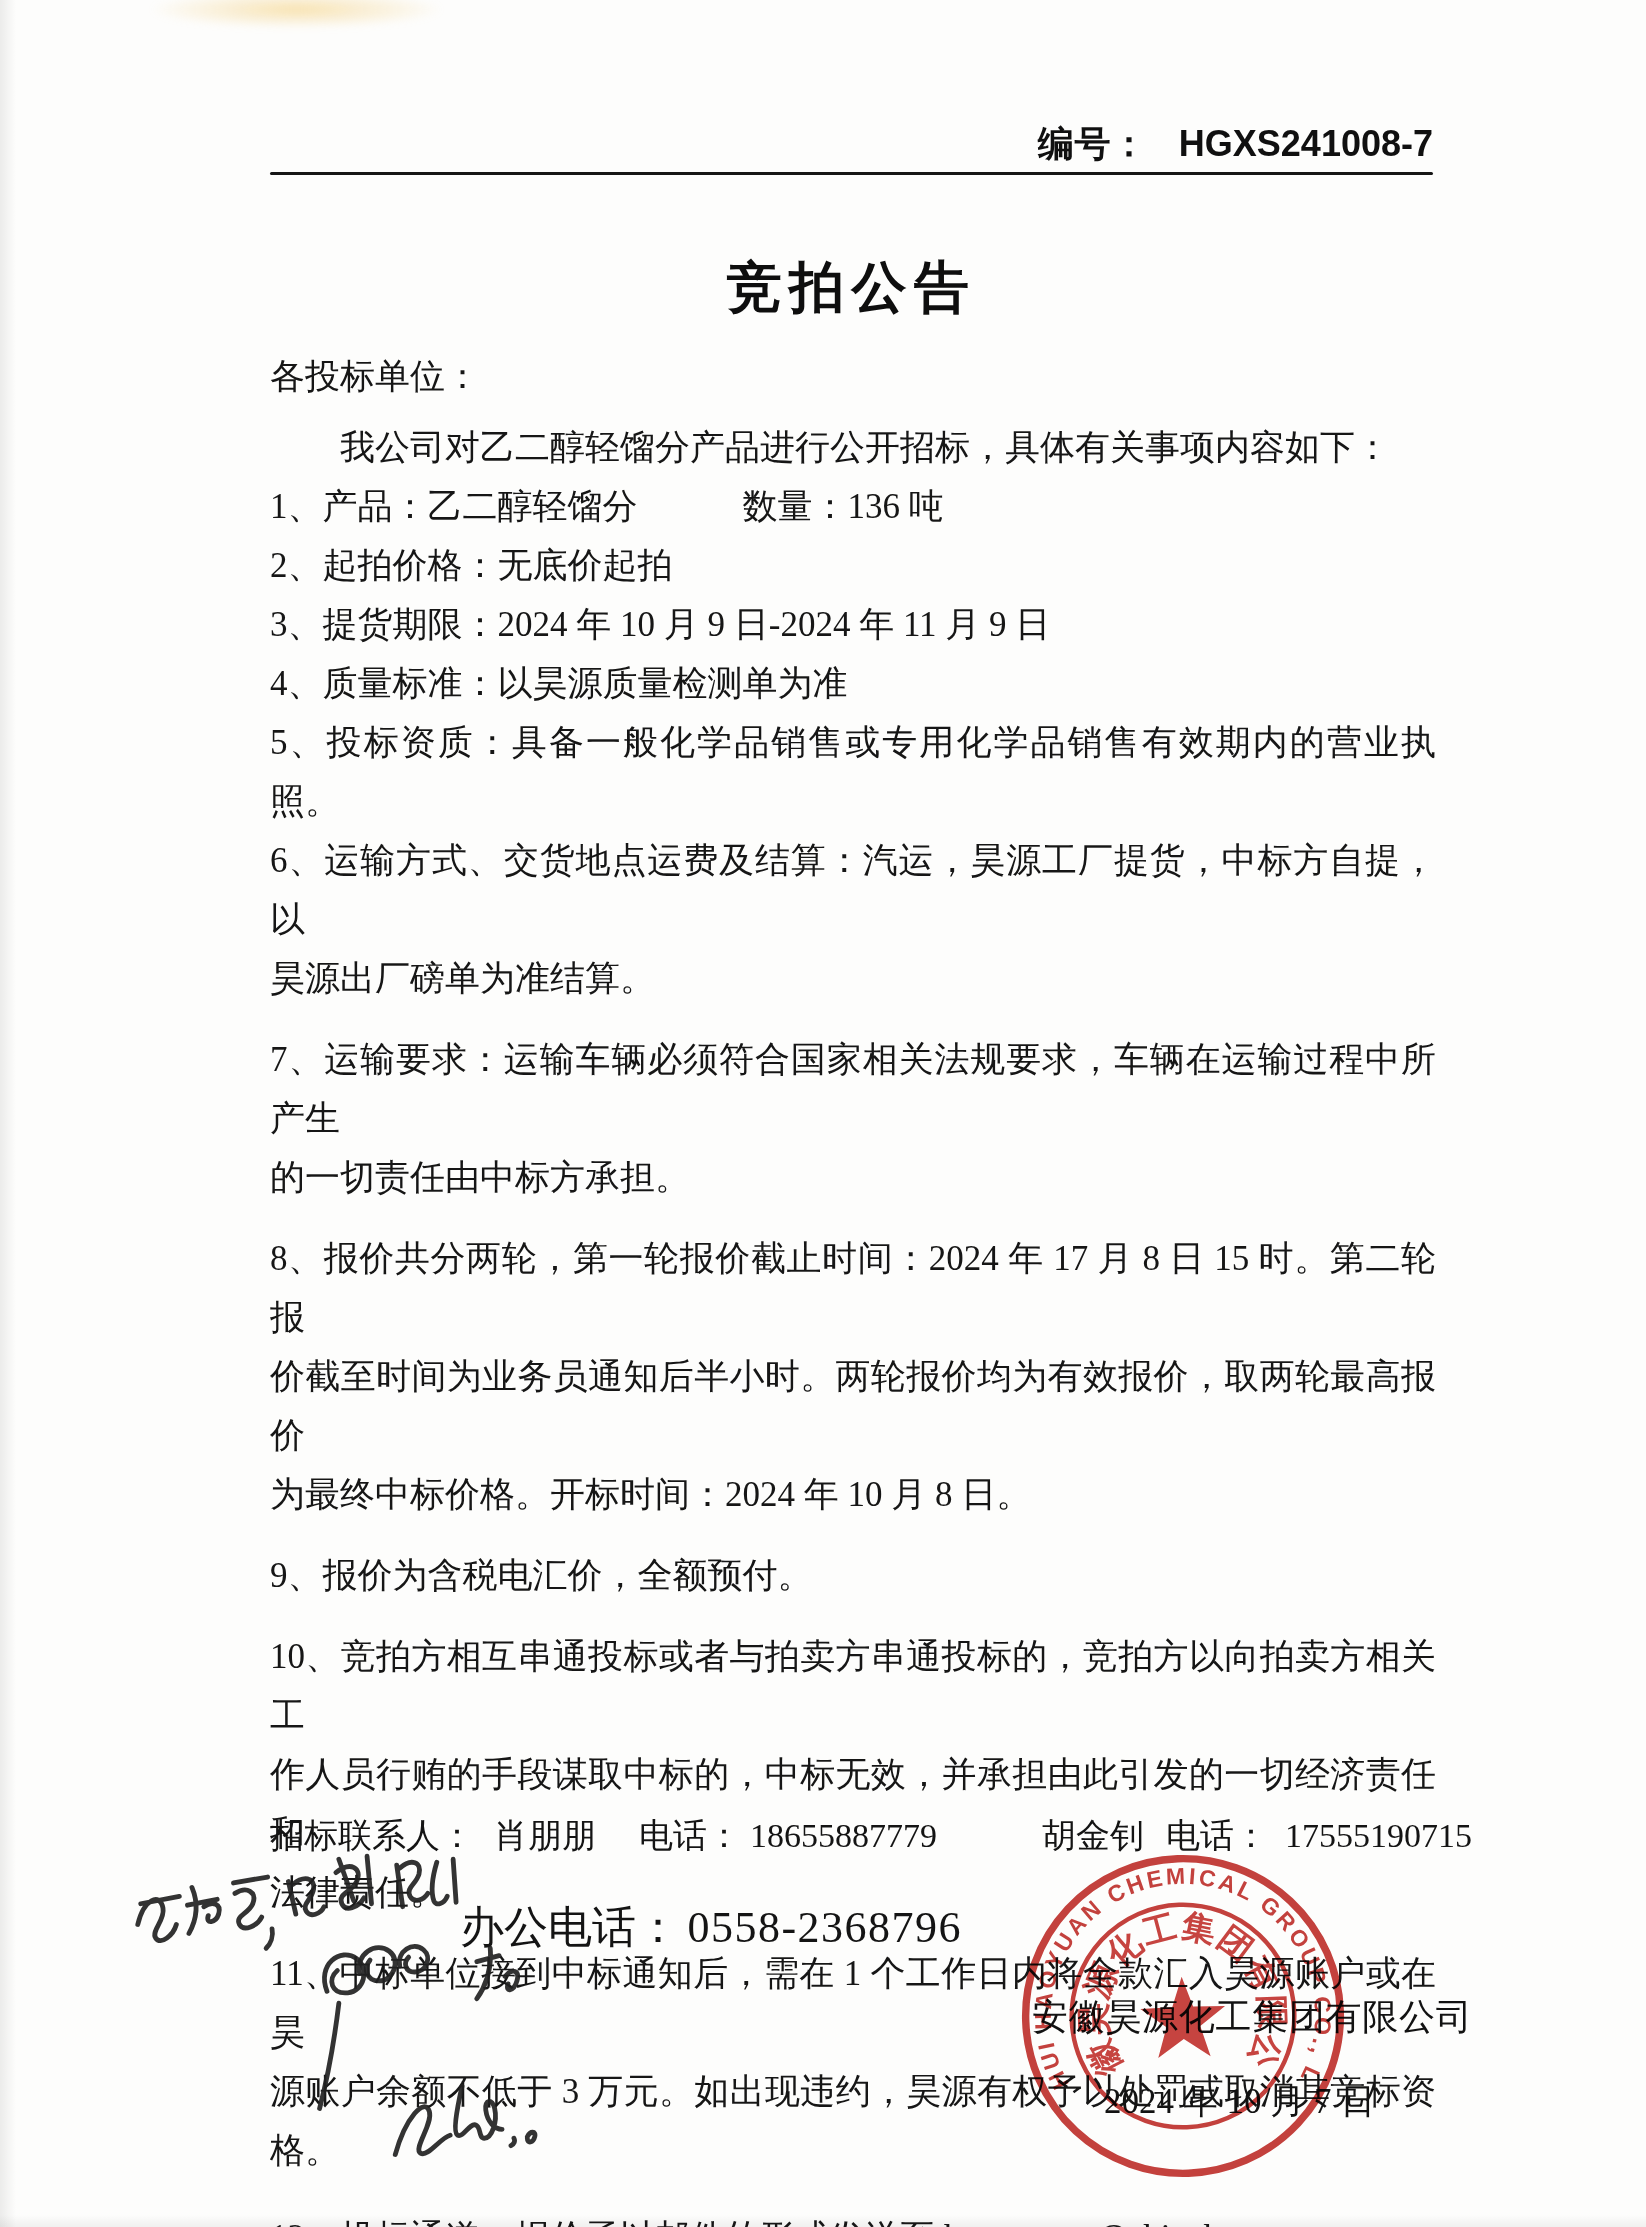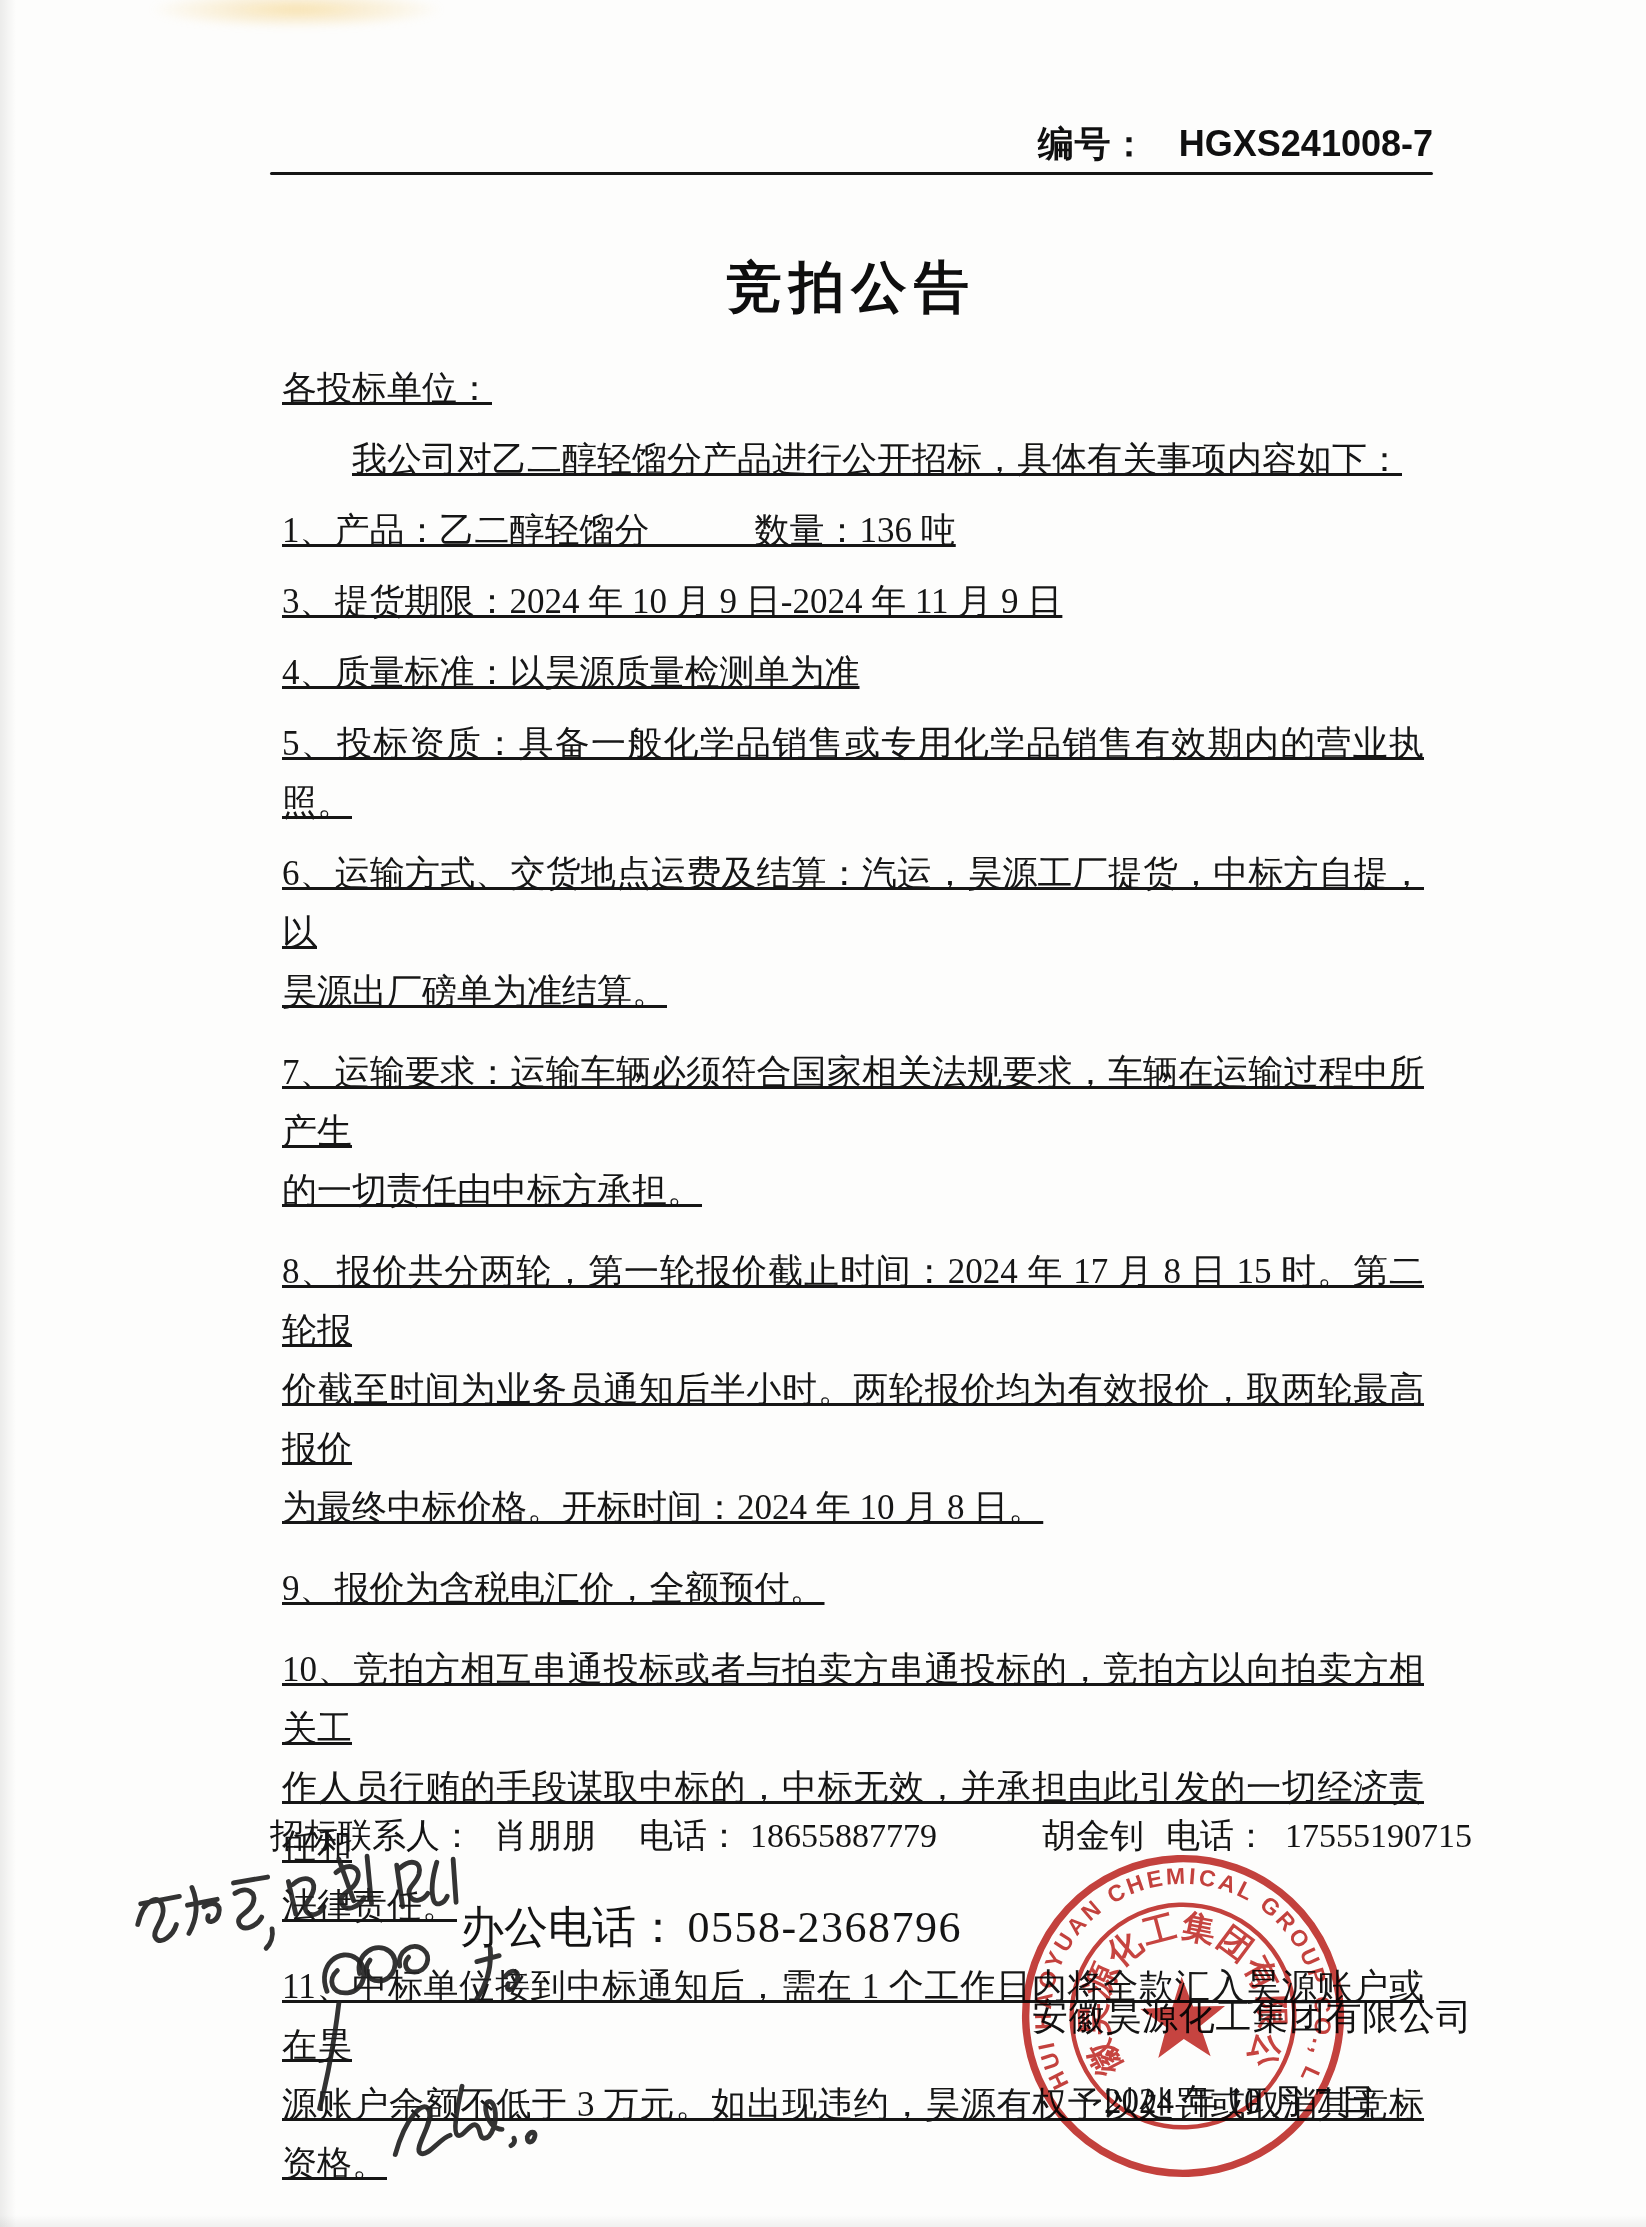--- a/index.html
+++ b/index.html
@@ -45,21 +45,21 @@
     text-align:center;
     font-family:"Liberation Sans","DejaVu Sans",sans-serif;
     font-weight:bold;font-size:55px;letter-spacing:7.4px;color:#0e0e0e;
   }
 
   .body-block{
     position:absolute;top:347px;left:270px;width:1166px;
     font-size:35px;line-height:59px;color:#161616;
     text-align:justify;
   }
-  .body-block p{margin:12px;white-space:pre-line;text-decoration:underline;}
+  .body-block p{margin:0;white-space:pre-line;}
   .intro{text-indent:2em;margin-top:12px !important;}
   .item{margin-top:0;}
   .item.sp{margin-top:22px !important;}
   .item.sp12{margin-top:28px !important;}
 
   .contacts{
     position:absolute;top:1813px;left:270px;width:1166px;
     font-size:34px;white-space:nowrap;color:#141414;
   }
   .contacts .n1{margin-left:20px;font-family:Liberation Serif, serif;}
@@ -120,20 +120,21 @@
     <span>编号：</span><span class="num">HGXS241008-7</span>
   </div>
   <div class="rule"></div>
 
   <h1 class="title">竞拍公告</h1>
 
   <div class="body-block">
     <p class="salutation">各投标单位：</p>
     <p class="intro">我公司对乙二醇轻馏分产品进行公开招标，具体有关事项内容如下：</p>
     <p class="item">1、产品：乙二醇轻馏分　　　数量：136 吨</p>
+    <p class="item">2、起拍价格：无底价起拍</p>
     <p class="item">3、提货期限：2024 年 10 月 9 日-2024 年 11 月 9 日</p>
     <p class="item">4、质量标准：以昊源质量检测单为准</p>
     <p class="item">5、投标资质：具备一般化学品销售或专用化学品销售有效期内的营业执照。</p>
     <p class="item">6、运输方式、交货地点运费及结算：汽运，昊源工厂提货，中标方自提，以
 昊源出厂磅单为准结算。</p>
     <p class="item sp">7、运输要求：运输车辆必须符合国家相关法规要求，车辆在运输过程中所产生
 的一切责任由中标方承担。</p>
     <p class="item sp">8、报价共分两轮，第一轮报价截止时间：2024 年 17 月 8 日 15 时。第二轮报
 价截至时间为业务员通知后半小时。两轮报价均为有效报价，取两轮最高报价
 为最终中标价格。开标时间：2024 年 10 月 8 日。</p>

